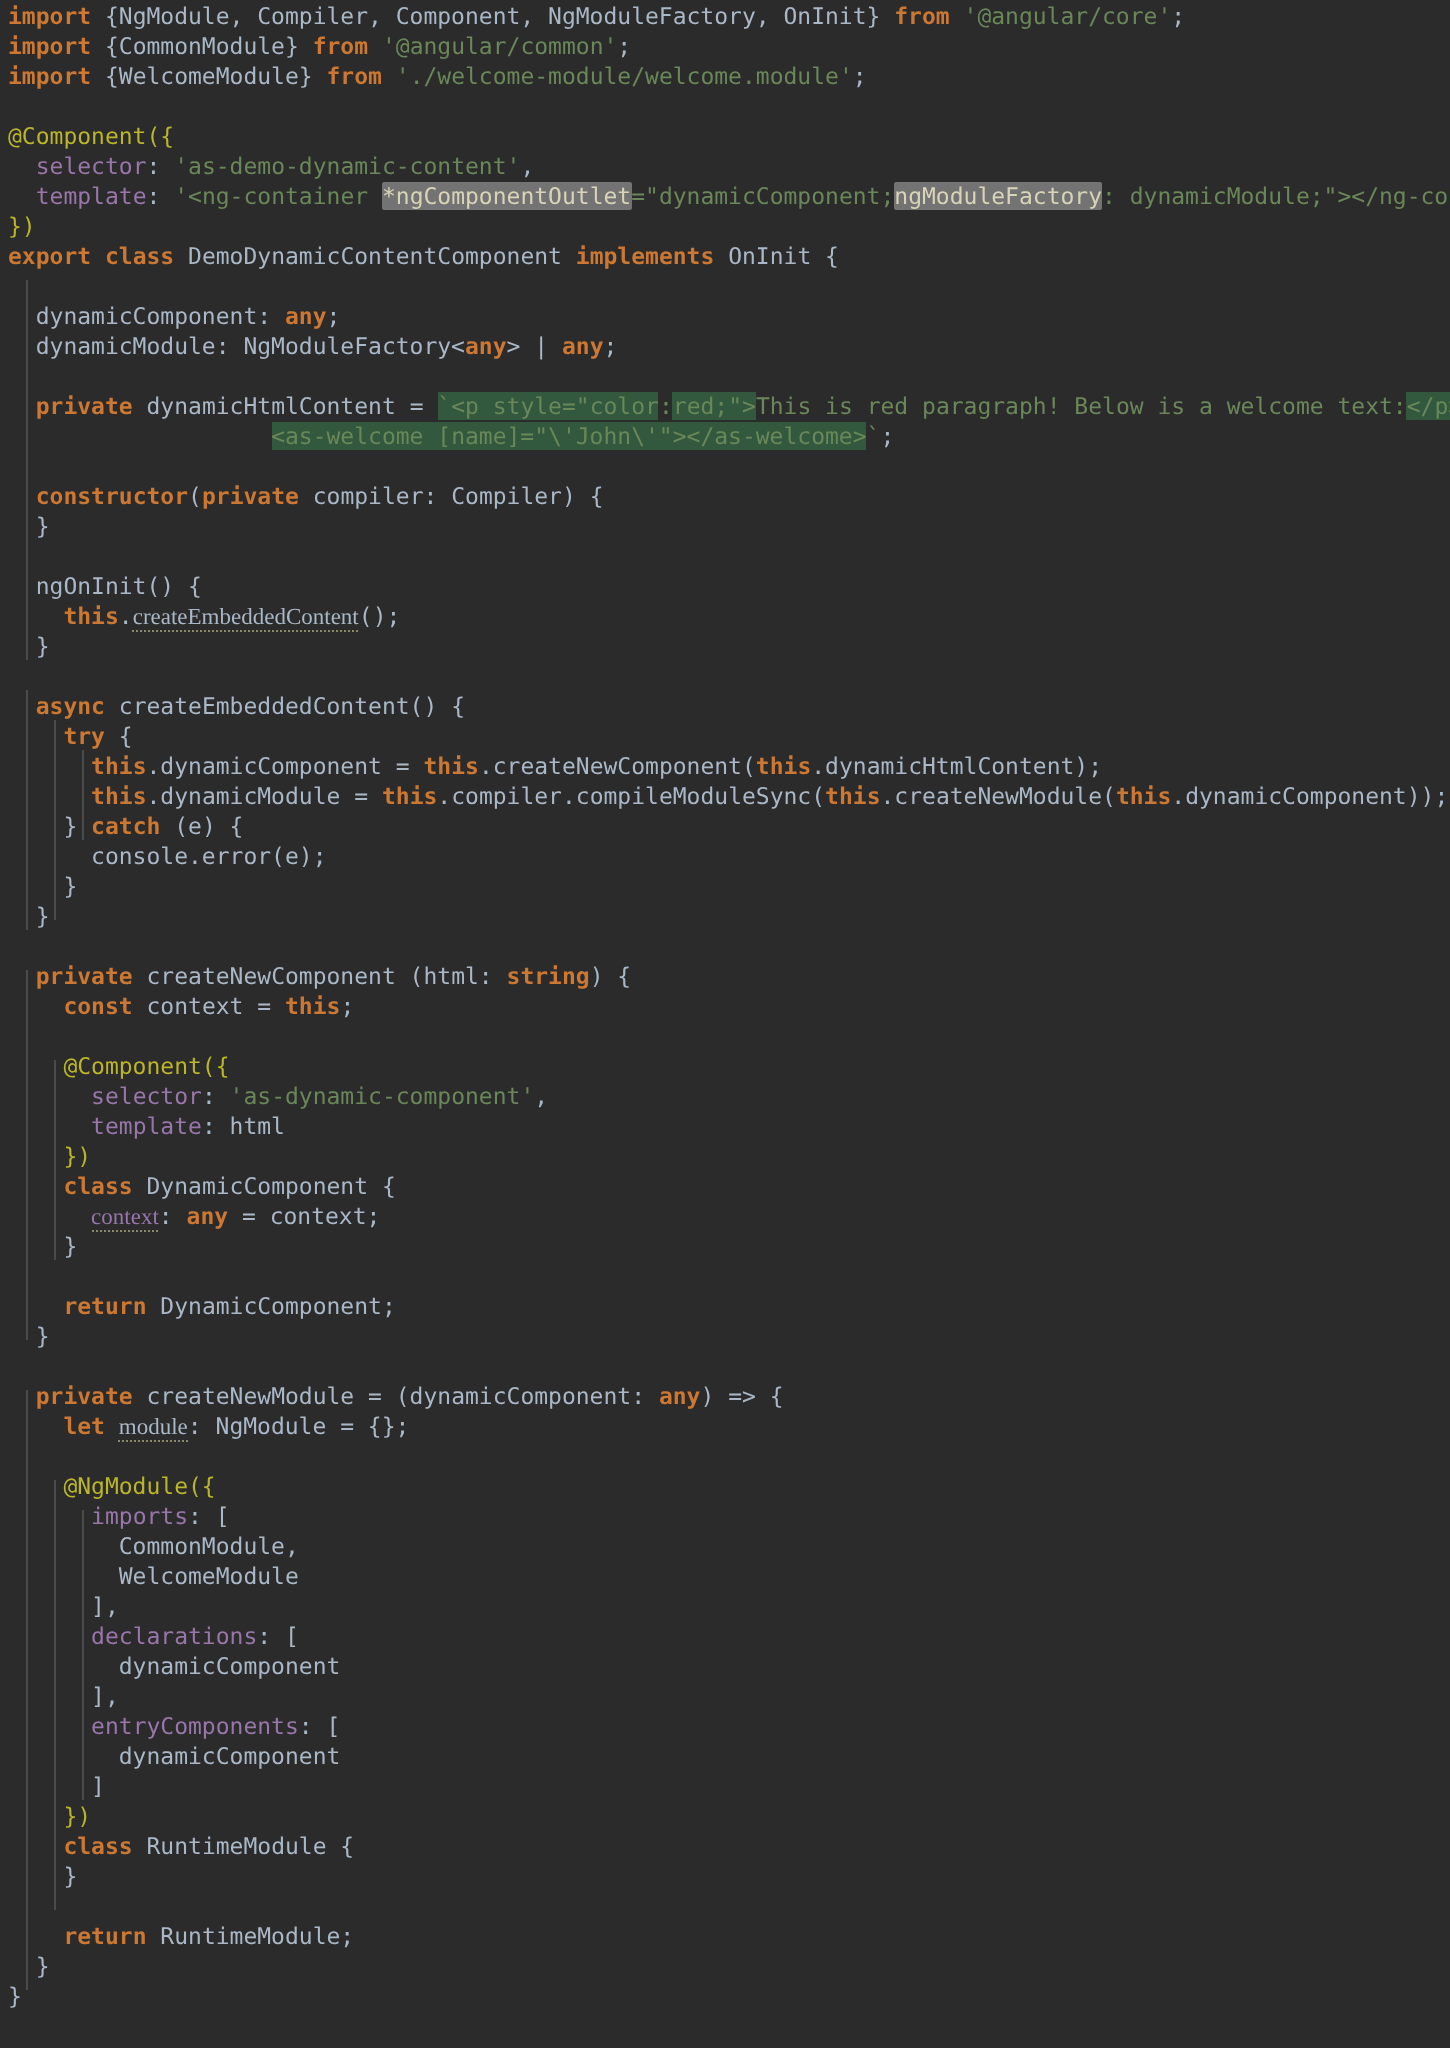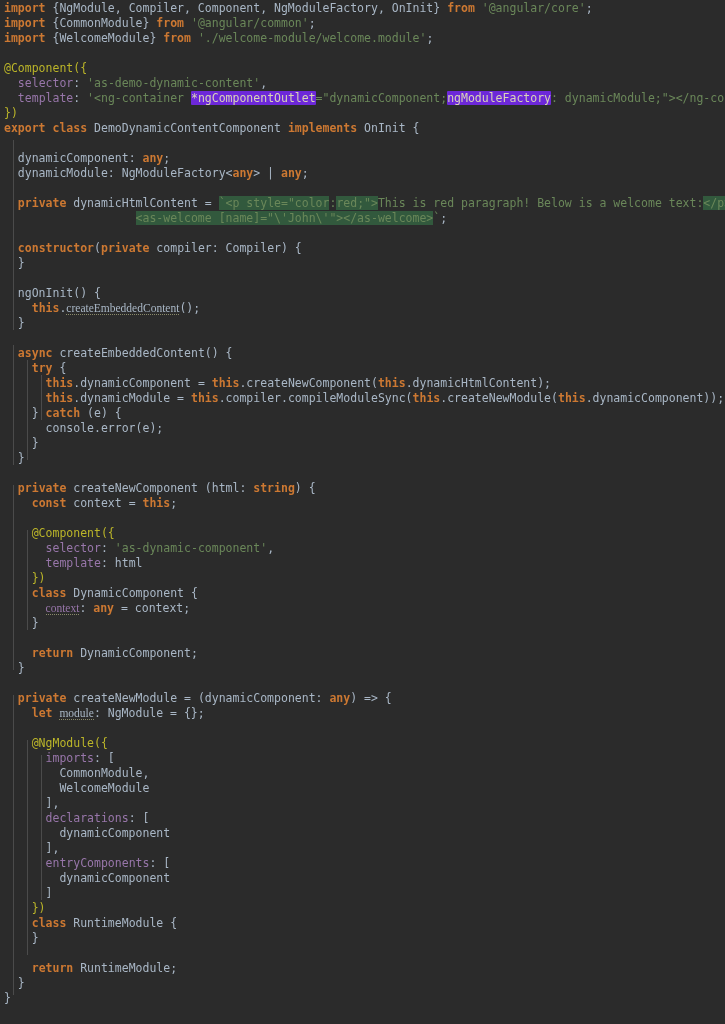--- a/index.html
+++ b/index.html
@@ -36,21 +36,21 @@
   
   .kw    { color: #cc7832; font-weight: bold; }      
   .id    { color: #a9b7c6; }                          
   .str   { color: #6a8759; }                          
   .prop  { color: #9876aa; }
   .punct { color: #a9b7c6; }
   .anno  { color: #bbb529; }
   .squig { border-bottom: 1px dotted #8a8a6a; font-family: Liberation Serif, serif; }
   
   .hl-find {
-    background: #6d28d9;
+    background: #737373;
     color: #d9d4b8;
     border-radius: 1px;
   }
   
   .hl-sel { background: #32593d; }
   .ln > span { position: relative; z-index: 1; }
   
   .guide {
     position: absolute;
     width: 1px;

